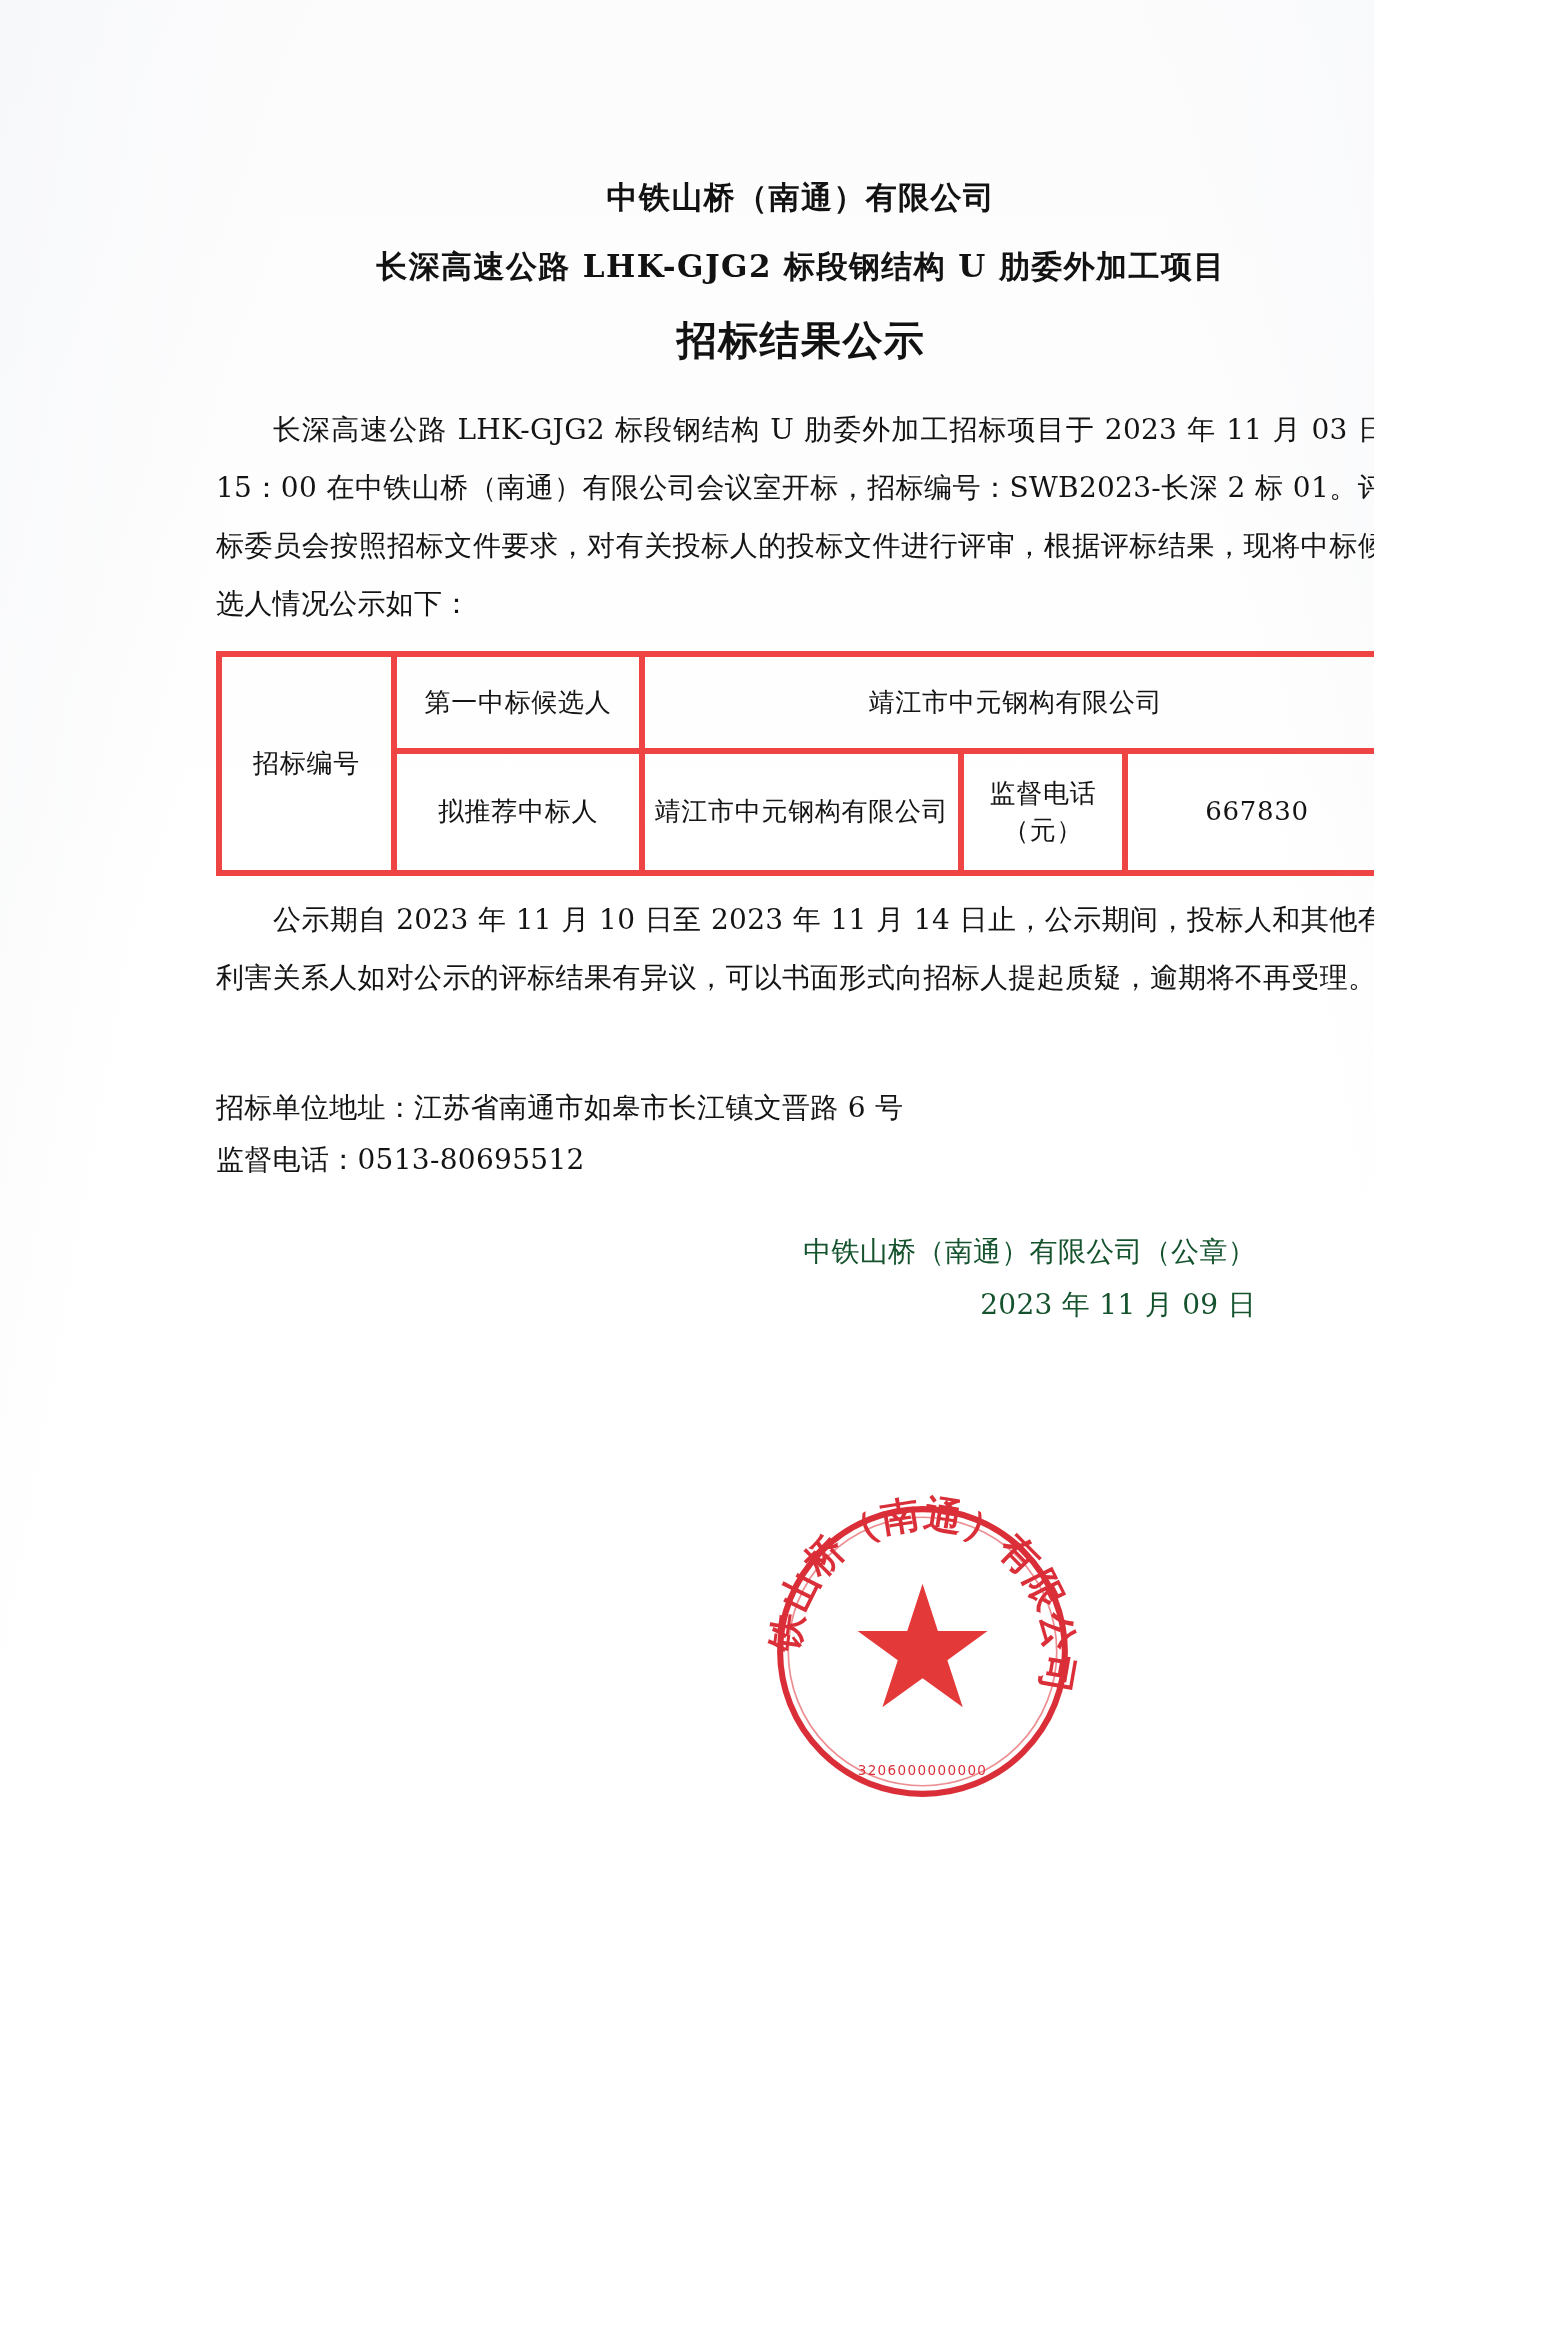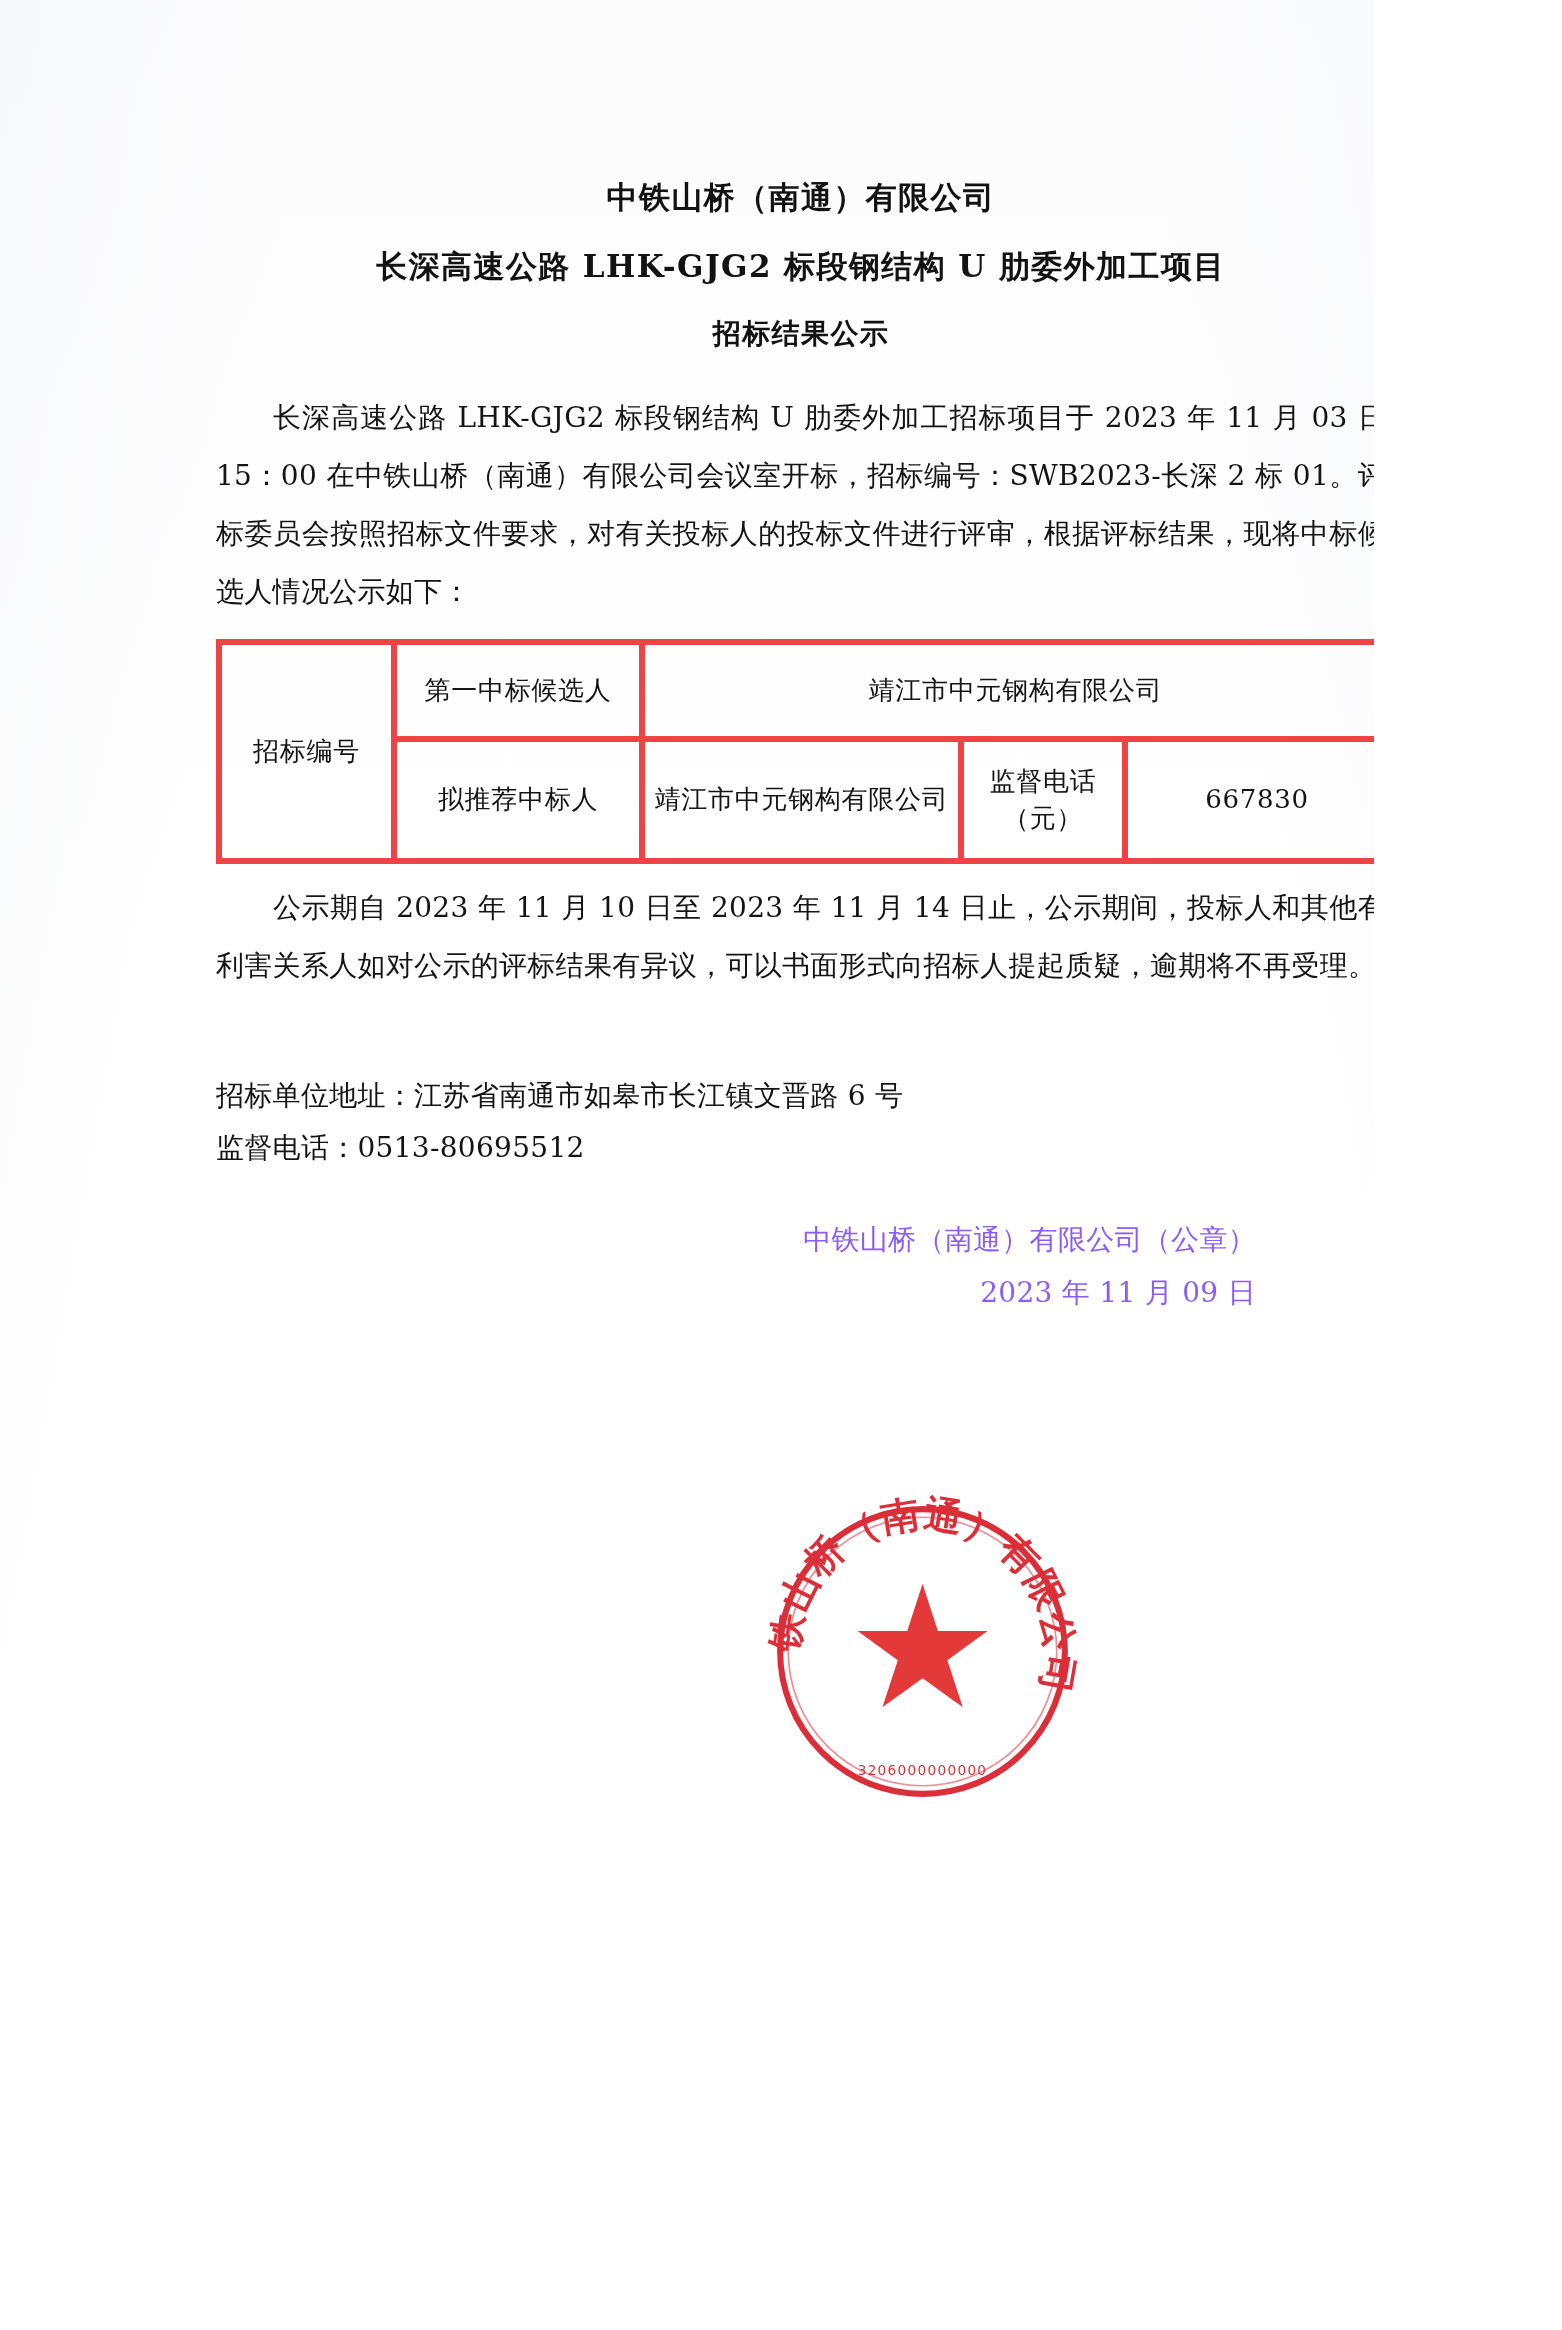--- a/index.html
+++ b/index.html
@@ -38,21 +38,21 @@
   
   .title-block { padding-top: 182px; }
   .title-line {
     text-align: center;
     font-weight: bold;
     letter-spacing: 1.4px;
     color: #121212;
   }
   .title-1 { font-size: 31px; line-height: 1.0; margin-bottom: 38px; }
   .title-2 { font-size: 31px; line-height: 1.0; margin-bottom: 38px; }
-  .title-3 { font-size: 28px; line-height: 1.0; margin-bottom: 0; }
+  .title-3 { font-size: 40px; line-height: 1.0; margin-bottom: 0; }
 
   
   .para {
     font-size: 28px;
     line-height: 58px;
     text-align: justify;
     text-justify: inter-ideograph;
     letter-spacing: 0.3px;
     color: #141414;
   }
@@ -98,21 +98,21 @@
 
   
   .sign-block {
     margin-top: 39px;
     text-align: right;
     padding-right: 130px;
   }
   .sign-line {
     font-size: 28px;
     line-height: 53px;
-    color: #8b5cf6;
+    color: #14532d;
     letter-spacing: 0.3px;
   }
   .sign-date { padding-right: 0px; }
 
   
   .seal {
     position: absolute;
     left: 753px;
     top: 1482px;
     width: 339px;

